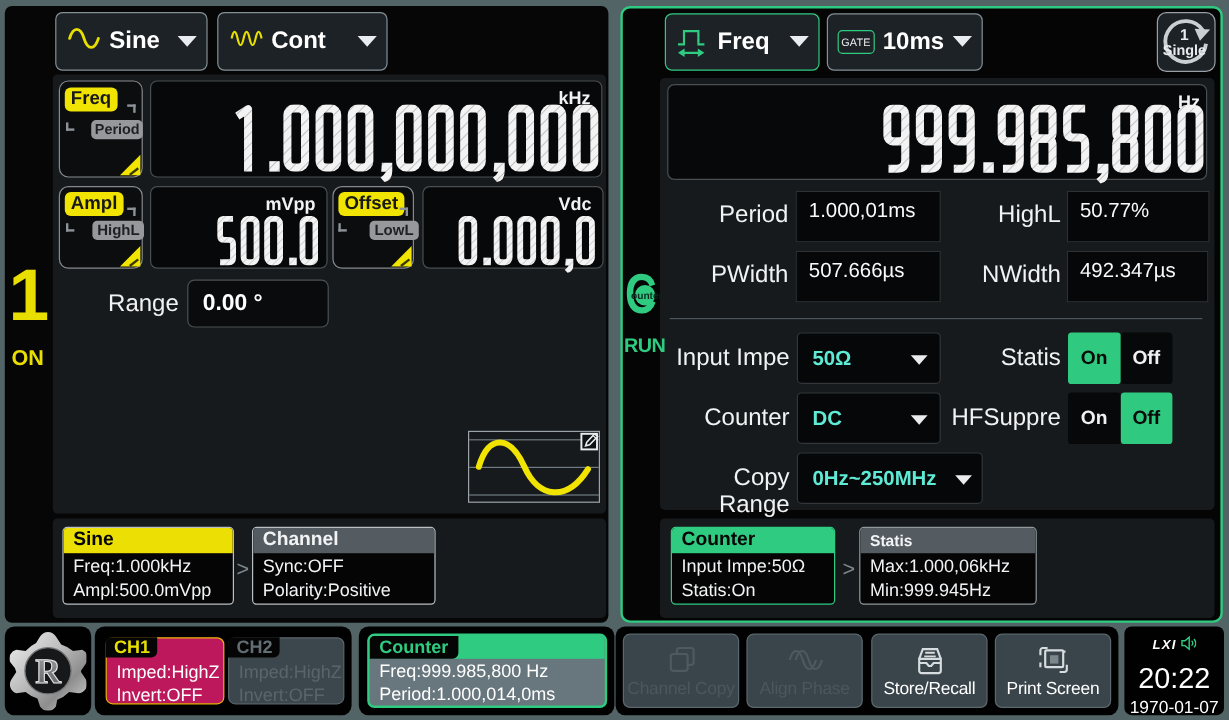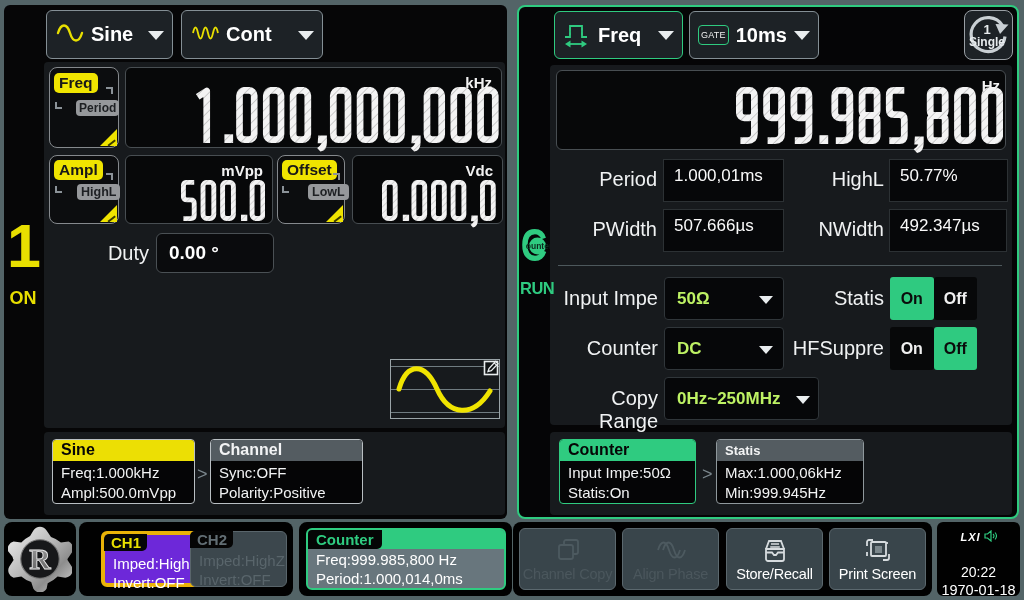--- a/index.html
+++ b/index.html
@@ -8,21 +8,21 @@
 .panel{position:absolute;top:5px;height:514px;background:#060607;border-radius:6px}
 .cont{position:absolute;background:#171a1d;border-radius:4px}
 .blk{position:absolute;background:#070809;border:1px solid #484e52;border-radius:6px}
 .lbox{position:absolute;background:#0c0d0f;border:1.5px solid #85898d;border-radius:8px}
 .chipY{position:absolute;background:#f0e400;color:#181818;font-weight:bold;font-size:15.5px;line-height:20px;padding:0 5px;border-radius:5px}
 .chipG{position:absolute;background:#96989b;color:#1e2023;font-weight:bold;font-size:13px;line-height:16px;padding:0 4px;border-radius:4px}
 .dd{position:absolute;background:#1d2226;border:1.5px solid #848f95;border-radius:6px;display:flex;align-items:center}
 .unit{position:absolute;top:6px;right:9px;color:#f2f2f2;font-size:15px;font-weight:bold}
 .rowlab{position:absolute;color:#f0f2f3;font-size:20px;text-align:right}
 .vbox{position:absolute;background:#060709;border:1px solid #2c3134;border-radius:0;color:#fafafa;font-size:17px;padding:6px 0 0 10px}
-.ddc{position:absolute;background:#060709;border:1px solid #30363a;border-radius:4px;color:#bef264;font-size:17px;font-weight:bold;display:flex;align-items:center;padding-left:12px}
+.ddc{position:absolute;background:#060709;border:1px solid #30363a;border-radius:4px;color:#5eead4;font-size:17px;font-weight:bold;display:flex;align-items:center;padding-left:12px}
 .tgl{position:absolute;height:43px;display:flex}
 .tgl div{width:43.5px;display:flex;align-items:center;justify-content:center;font-size:16px;font-weight:bold}
 .on{background:#2fca80;color:#0b0b0b;border-radius:3px}
 .offd{background:#070809;color:#f0f0f0;border-radius:3px}
 .card{position:absolute;width:143px;height:65px;border:1px solid #b9bfc3;border-radius:4px;overflow:hidden;background:#050506}
 .card .hd{height:21px;font-size:16px;font-weight:bold;padding:1px 0 0 8px;color:#060606}
 .card .bd{padding:2px 0 0 8px;color:#f2f3f4;font-size:15px;line-height:20px}
 .chev{position:absolute;color:#7c888e;font-size:18px}
 .tile{position:absolute;top:522px;height:74px;background:#010101;border-radius:8px}
 .bbtn{position:absolute;top:6px;width:97px;height:62px;background:#39454b;border:1px solid #5b686e;border-radius:6px;text-align:center}
@@ -130,21 +130,21 @@
               <rect x="2.4" y="2.4" width="10.8" height="36.1" rx="3.9"></rect>
               <rect x="20.8" y="34.7" width="6.3" height="6.3" fill="url(#hp3)" stroke="none"></rect>
               <rect x="31.9" y="2.4" width="10.8" height="36.1" rx="3.9"></rect>
               <rect x="51.5" y="2.4" width="10.8" height="36.1" rx="3.9"></rect>
               <rect x="71.1" y="2.4" width="10.8" height="36.1" rx="3.9"></rect>
               <path d="M89.5,35.6 h6.3 v5.1 q0,6.0 -4.8,6.7 l-2.4,-2.7 q2.5,-1.9 3.3,-3.5 h-2.9 z" fill="url(#hp3)" stroke="none"></path>
               <rect x="100.5" y="2.4" width="10.8" height="36.1" rx="3.9"></rect>
             </g>
           </svg></div>
       </div>
-<div class="abs" style="left:0px;top:180px;width:105px;text-align:right;color:#f0f2f3;font-size:20px">Duty</div>
+<div class="abs" style="left:0px;top:180px;width:105px;text-align:right;color:#f0f2f3;font-size:20px">Range</div>
 <div class="abs" style="left:112px;top:171px;width:118px;height:40px;background:#0a0b0d;border:1px solid #4a5054;border-radius:6px;color:#fff;font-size:19px;font-weight:bold;line-height:38px;padding-left:12px">0.00 °</div>
 <div class="abs" style="left:346px;top:297px;width:110px;height:60px;border:1px solid #9aa4a8">
         <div class="abs" style="left:0;top:6px;width:100%;border-top:1px solid #707c81"></div>
         <div class="abs" style="left:0;top:29px;width:100%;border-top:1px solid #707c81"></div>
         <div class="abs" style="left:0;top:52px;width:100%;border-top:1px solid #707c81"></div>
         <svg width="108" height="58" viewBox="0 0 108 58" style="position:absolute;left:0;top:0">
           <path d="M8,29 C16,2 34,2 46,29 C58,56 82,58 99,31" fill="none" stroke="#f0e400" stroke-width="5" stroke-linecap="round"></path>
         </svg>
         <div class="abs" style="right:-1px;top:-1px"><svg width="17" height="17" viewBox="0 0 17 17">
             <rect x="1.5" y="2.5" width="13" height="13" fill="#101315" stroke="#e9edef" stroke-width="1.6"></rect>
@@ -283,21 +283,21 @@
           </linearGradient>
         </defs>
         <g transform="translate(29,30)">
           <path d="M -6,-26 A 7,7 0 0 1 6,-26 L 10,-20 A 26,26 0 0 1 19,-15 L 26,-16 A 7,7 0 0 1 29,-6 L 25,0 A 26,26 0 0 1 25,1 L 29,7 A 7,7 0 0 1 23,17 L 16,16 A 26,26 0 0 1 7,22 L 6,27 A 7,7 0 0 1 -6,27 L -8,21 A 26,26 0 0 1 -17,16 L -24,17 A 7,7 0 0 1 -28,7 L -24,1 A 26,26 0 0 1 -25,-2 L -29,-7 A 7,7 0 0 1 -24,-16 L -17,-15 A 26,26 0 0 1 -9,-21 Z" fill="url(#met)"></path>
           <circle r="17.5" fill="#17181a" stroke="#777" stroke-width="1"></circle>
           <text x="0" y="9" text-anchor="middle" font-family="Liberation Serif,serif" font-size="27" font-weight="bold" fill="url(#met2)" stroke="#e8e8e8" stroke-width="0.8">R</text>
         </g>
       </svg></div>
   </div>
 <div class="tile" style="left:79px;width:214px">
-<div class="bcard" style="left:22px;background:#6d28d9;border:4px solid #eab308">
+<div class="bcard" style="left:9px;background:#be185d;border:1px solid #eab308">
       <div class="tab" style="color:#e8df00">CH1</div>
       <div class="abs" style="left:8px;top:19px;color:#fff;line-height:19px">Imped:HighZ<br>Invert:OFF</div>
     </div>
 <div class="bcard" style="left:111px;width:97px;background:#3c474d;border:1px solid #59656b">
       <div class="tab" style="color:#626e74">CH2</div>
       <div class="abs" style="left:8px;top:19px;color:#59656b;line-height:19px">Imped:HighZ<br>Invert:OFF</div>
     </div>
 </div>
 <div class="tile" style="left:299px;width:213px">
 <div class="abs" style="left:7px;top:6px;width:200px;height:62px;border:2px solid #2fcb80;border-radius:6px;overflow:hidden;background:#68767d">
@@ -340,14 +340,14 @@
           <path d="M11,8 h8 M10.2,11 h9.6" stroke="#d7dcdf" stroke-width="1.6"></path>
         </svg></div>
       <div class="lb">Store/Recall</div>
     </div>
 </div>
 <div class="tile" style="left:937px;width:83px;border-radius:6px;text-align:center;color:#fff">
     <div style="margin-top:7px;font-size:11px"><span style="font-weight:bold;font-style:italic;letter-spacing:1px">LXI</span> <span style="position:relative;top:1px;display:inline-block"><svg width="13" height="12" viewBox="0 0 13 12">
           <path d="M1,4 h2.5 L7,1 V11 L3.5,8 H1 z" fill="none" stroke="#2fcb80" stroke-width="1.2"></path>
           <path d="M9,4 q2,2 0,4 M11,2.5 q3,3.5 0,7" fill="none" stroke="#2fcb80" stroke-width="1.1"></path>
         </svg></span></div>
-    <div style="font-size:14px;margin-top:21px">20:22</div>
-    <div style="font-size:14.5px;margin-top:2px">1970-01-18</div>
+    <div style="font-size:24px;margin-top:8px">20:22</div>
+    <div style="font-size:14.5px;margin-top:2px">1970-01-07</div>
   </div>
 </body></html>

